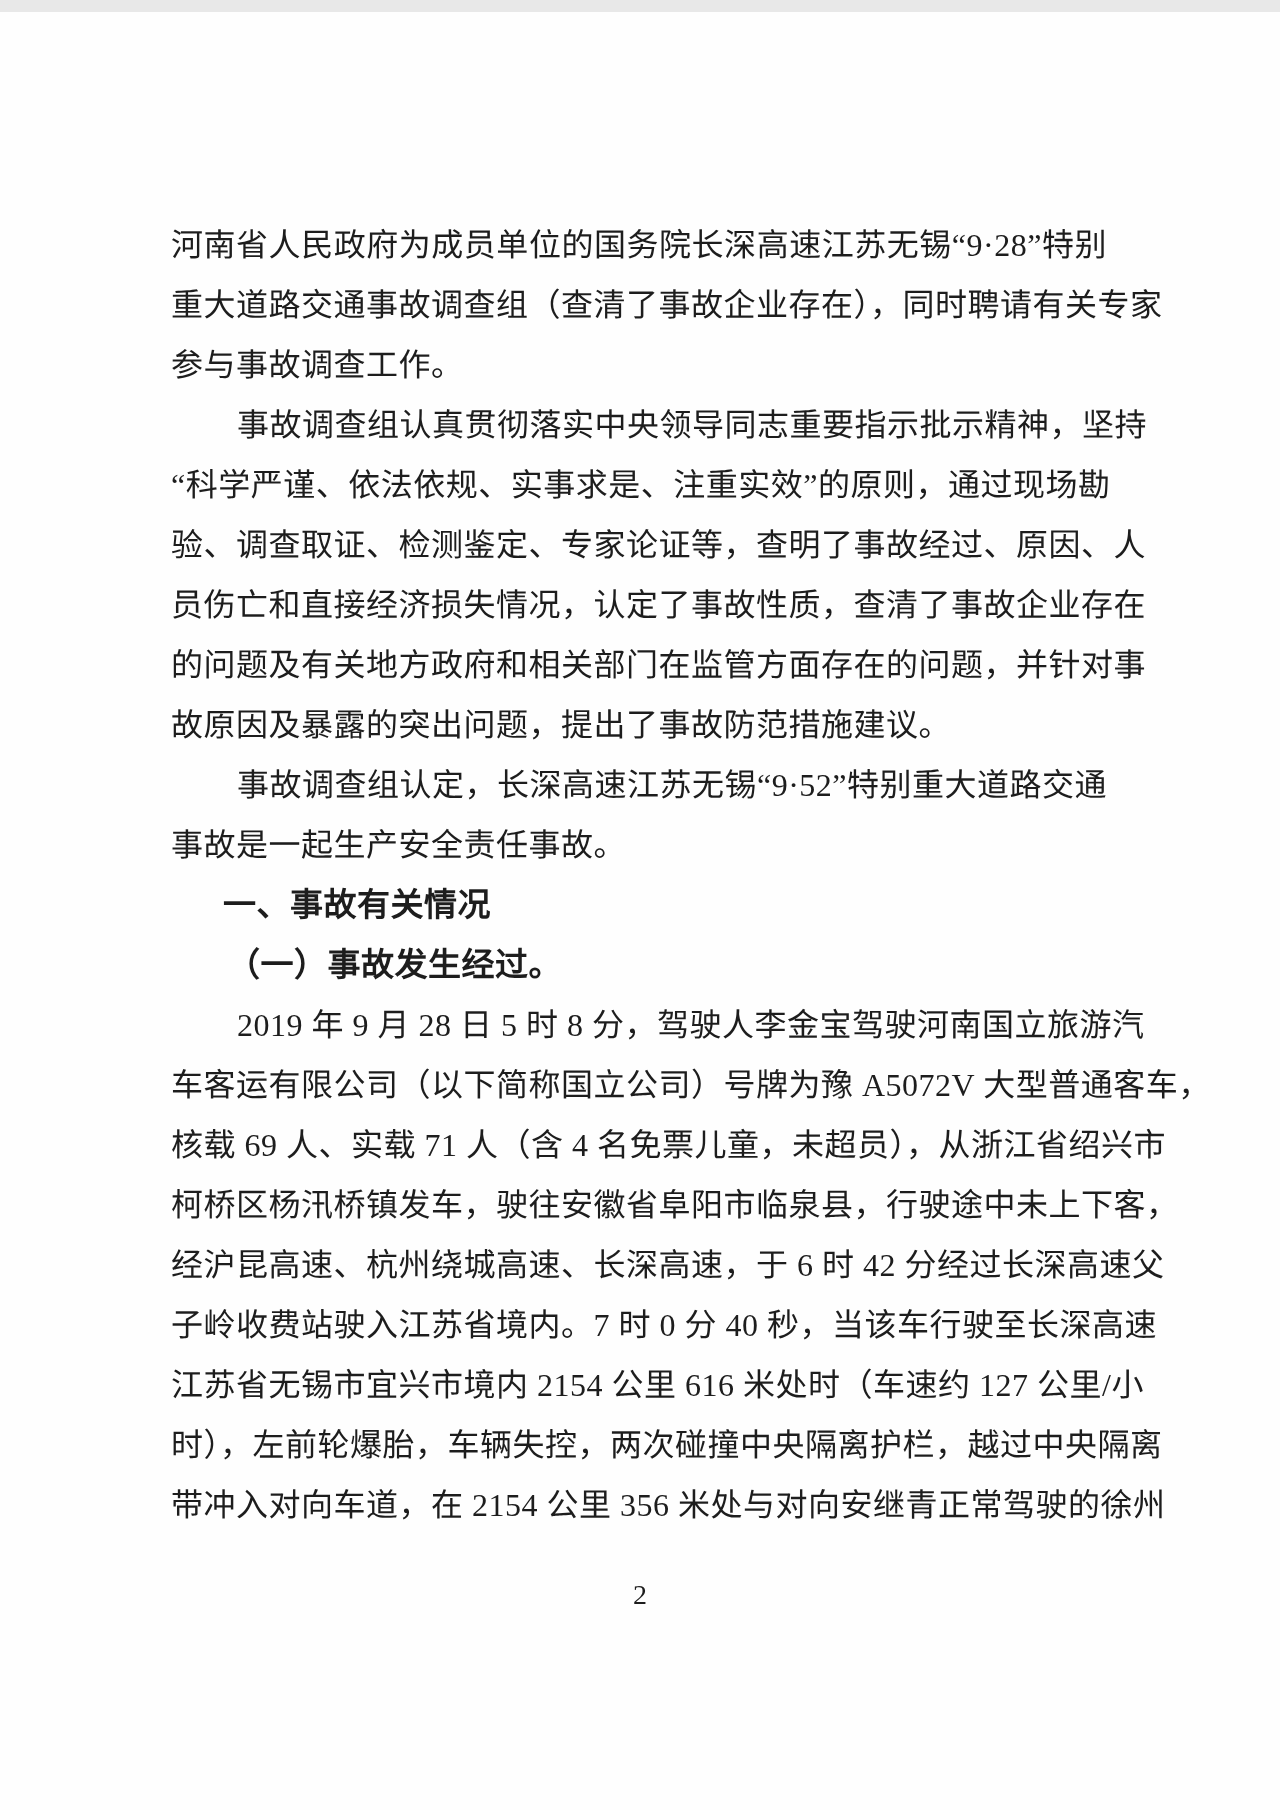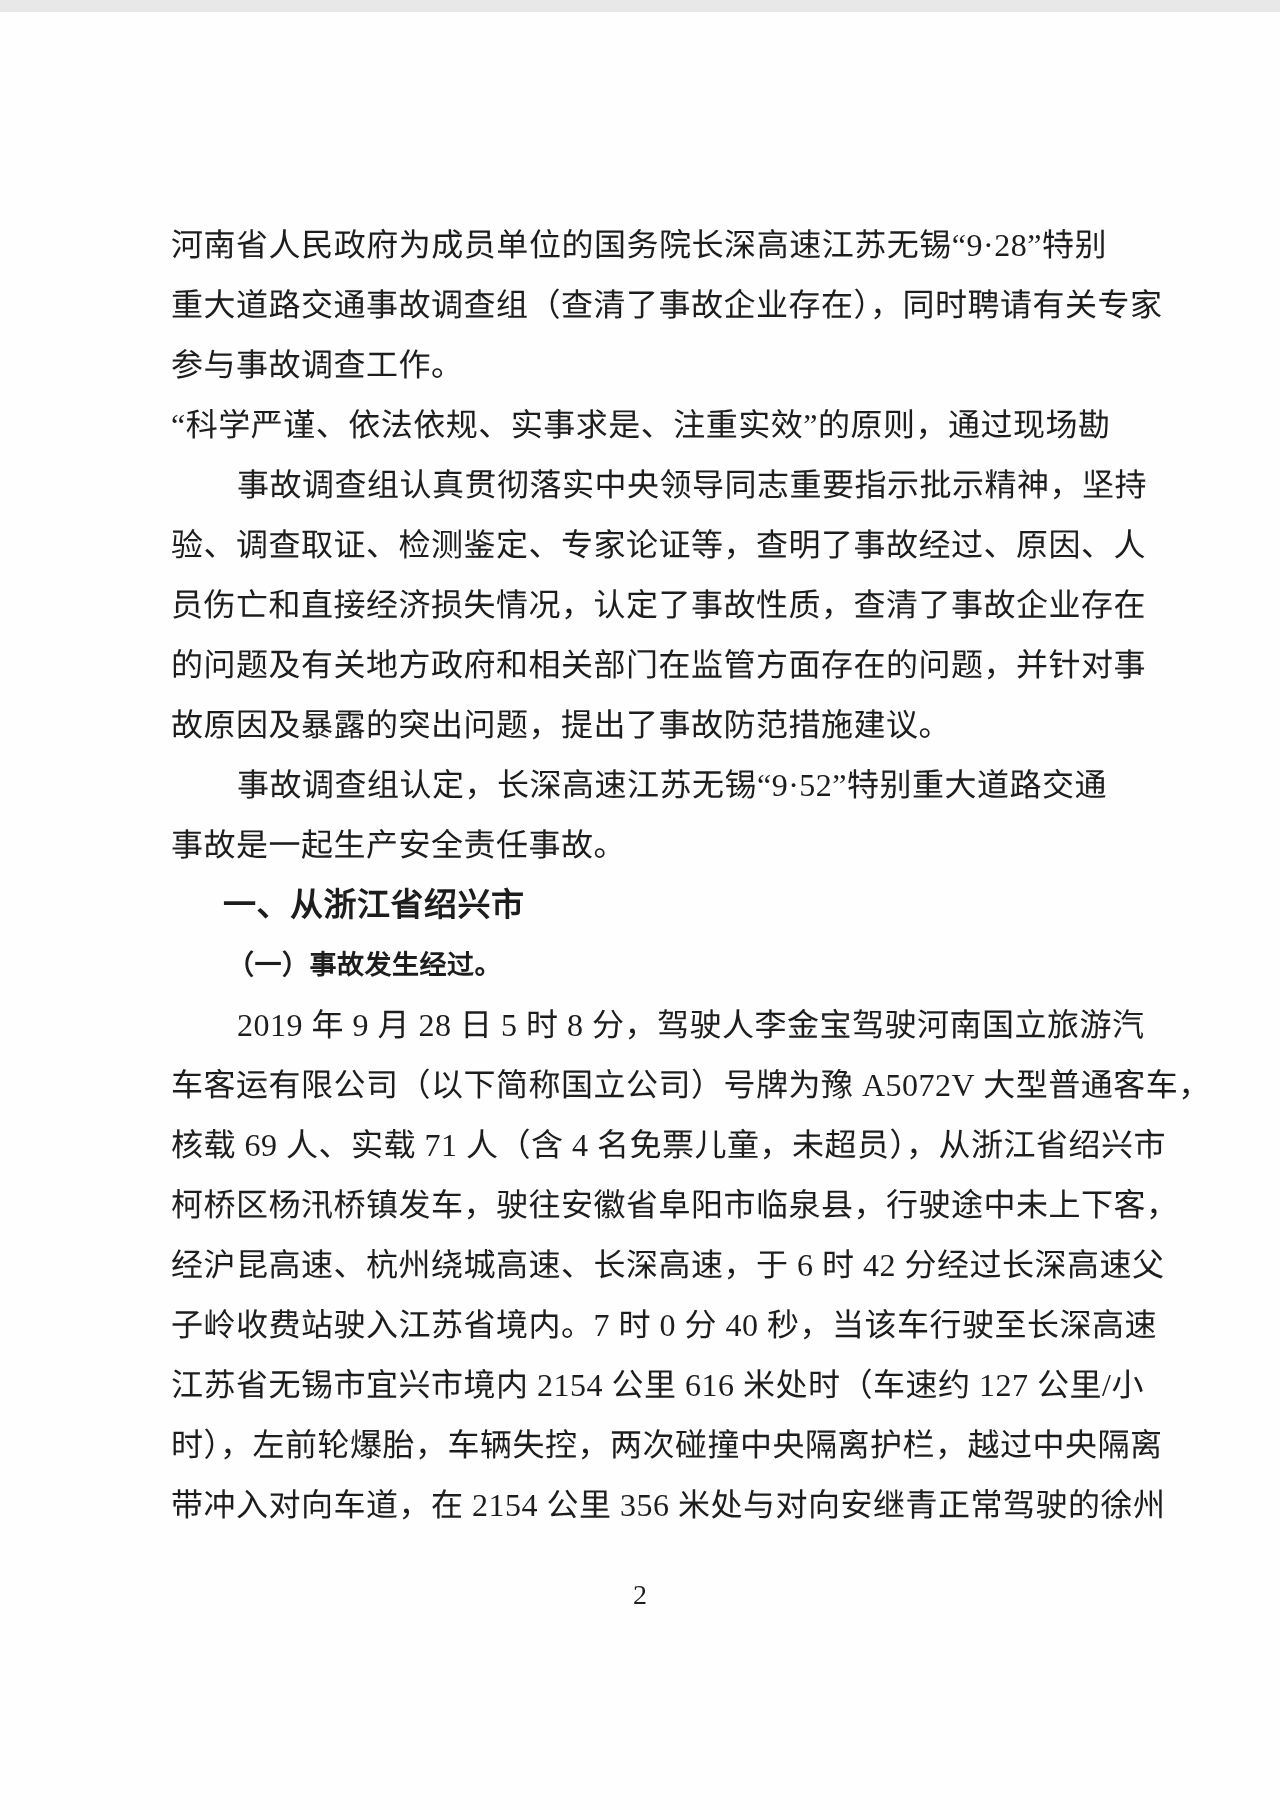--- a/index.html
+++ b/index.html
@@ -46,21 +46,21 @@
   .line.h1 {
     font-family: "DejaVu Sans", "Liberation Sans", sans-serif;
     font-weight: 700;
     font-size: 33px;
     text-indent: 52px;
   }
   
   .line.h2 {
     font-family: "Liberation Serif", "DejaVu Serif", serif;
     font-weight: 700;
-    font-size: 27px;
+    font-size: 33px;
     text-indent: 56px;
   }
   .page-number {
     position: absolute;
     left: 0;
     top: 1553px;
     width: 100%;
     height: 60px;
     line-height: 60px;
     text-align: center;
@@ -70,29 +70,29 @@
   }
 </style>
 </head>
 <body>
 
 <div class="page">
   <div class="text-block">
     <div class="line">河南省人民政府为成员单位的国务院长深高速江苏无锡“9·28”特别</div>
     <div class="line">重大道路交通事故调查组（查清了事故企业存在），同时聘请有关专家</div>
     <div class="line end">参与事故调查工作。</div>
+    <div class="line ind">事故调查组认真贯彻落实中央领导同志重要指示批示精神，坚持</div>
     <div class="line">“科学严谨、依法依规、实事求是、注重实效”的原则，通过现场勘</div>
-    <div class="line ind">事故调查组认真贯彻落实中央领导同志重要指示批示精神，坚持</div>
     <div class="line">验、调查取证、检测鉴定、专家论证等，查明了事故经过、原因、人</div>
     <div class="line">员伤亡和直接经济损失情况，认定了事故性质，查清了事故企业存在</div>
     <div class="line">的问题及有关地方政府和相关部门在监管方面存在的问题，并针对事</div>
     <div class="line end">故原因及暴露的突出问题，提出了事故防范措施建议。</div>
     <div class="line ind">事故调查组认定，长深高速江苏无锡“9·52”特别重大道路交通</div>
     <div class="line end">事故是一起生产安全责任事故。</div>
-    <div class="line h1 end">一、从浙江省绍兴市</div>
+    <div class="line h1 end">一、事故有关情况</div>
     <div class="line h2 end">（一）事故发生经过。</div>
     <div class="line ind">2019 年 9 月 28 日 5 时 8 分，驾驶人李金宝驾驶河南国立旅游汽</div>
     <div class="line">车客运有限公司（以下简称国立公司）号牌为豫 A5072V 大型普通客车，</div>
     <div class="line">核载 69 人、实载 71 人（含 4 名免票儿童，未超员），从浙江省绍兴市</div>
     <div class="line">柯桥区杨汛桥镇发车，驶往安徽省阜阳市临泉县，行驶途中未上下客，</div>
     <div class="line">经沪昆高速、杭州绕城高速、长深高速，于 6 时 42 分经过长深高速父</div>
     <div class="line">子岭收费站驶入江苏省境内。7 时 0 分 40 秒，当该车行驶至长深高速</div>
     <div class="line">江苏省无锡市宜兴市境内 2154 公里 616 米处时（车速约 127 公里/小</div>
     <div class="line">时），左前轮爆胎，车辆失控，两次碰撞中央隔离护栏，越过中央隔离</div>
     <div class="line">带冲入对向车道，在 2154 公里 356 米处与对向安继青正常驾驶的徐州</div>

